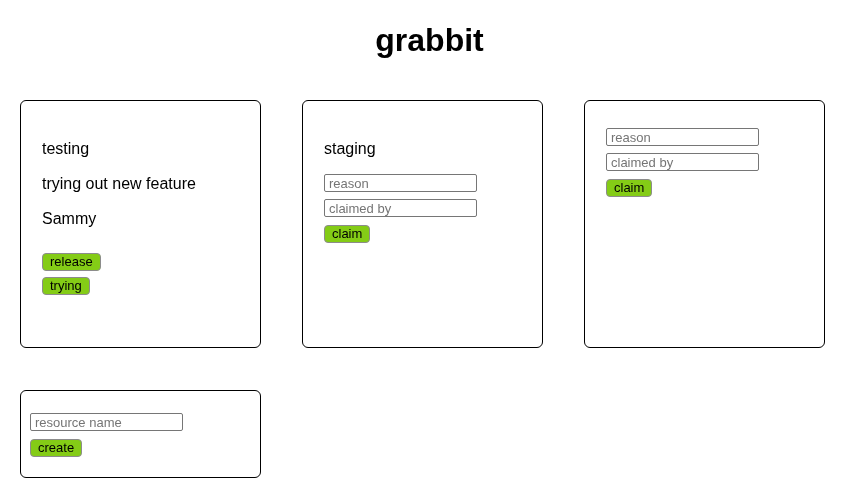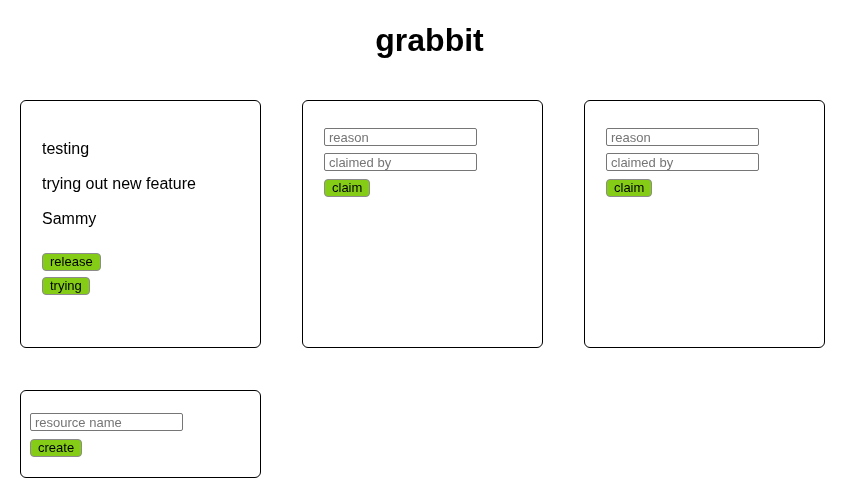--- a/index.html
+++ b/index.html
@@ -96,20 +96,21 @@
     <p>Sammy</p>
     <div class="btn-row first">
       <button class="btn">release</button>
     </div>
     <div class="btn-row">
       <button class="btn">trying</button>
     </div>
   </div>
 
   <div class="card resource">
+    <p>staging</p>
     <div class="claim-form">
       <input type="text" class="text-input" placeholder="reason" style="">
       <input type="text" class="text-input" placeholder="claimed by" style="">
       <button class="btn">claim</button>
     </div>
   </div>
 
   <div class="card resource">
     <div class="claim-form">
       <input type="text" class="text-input" placeholder="reason" style="">

